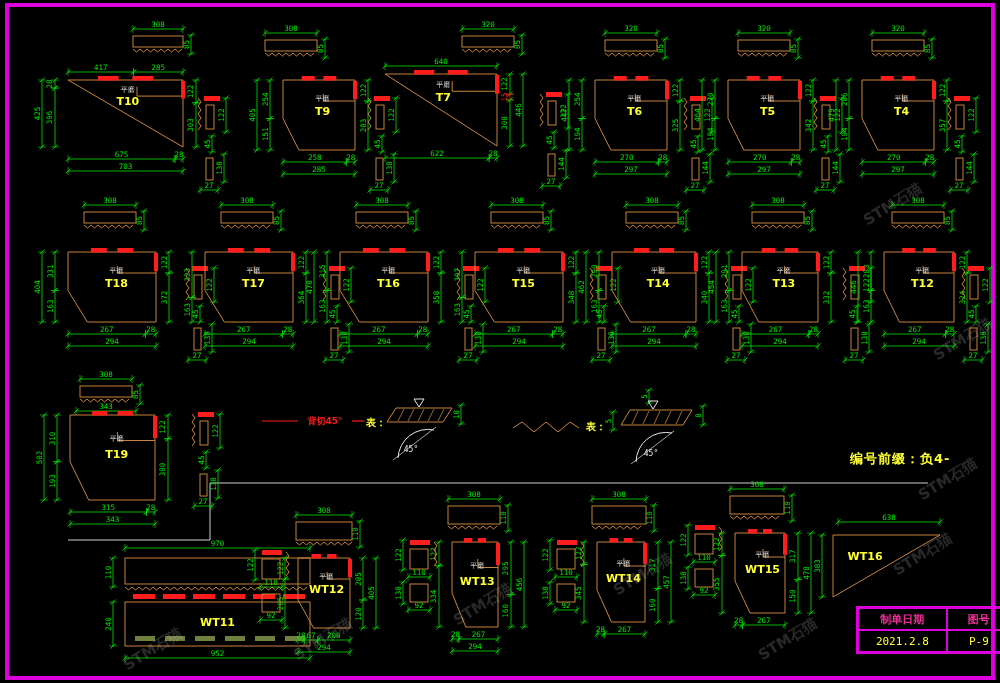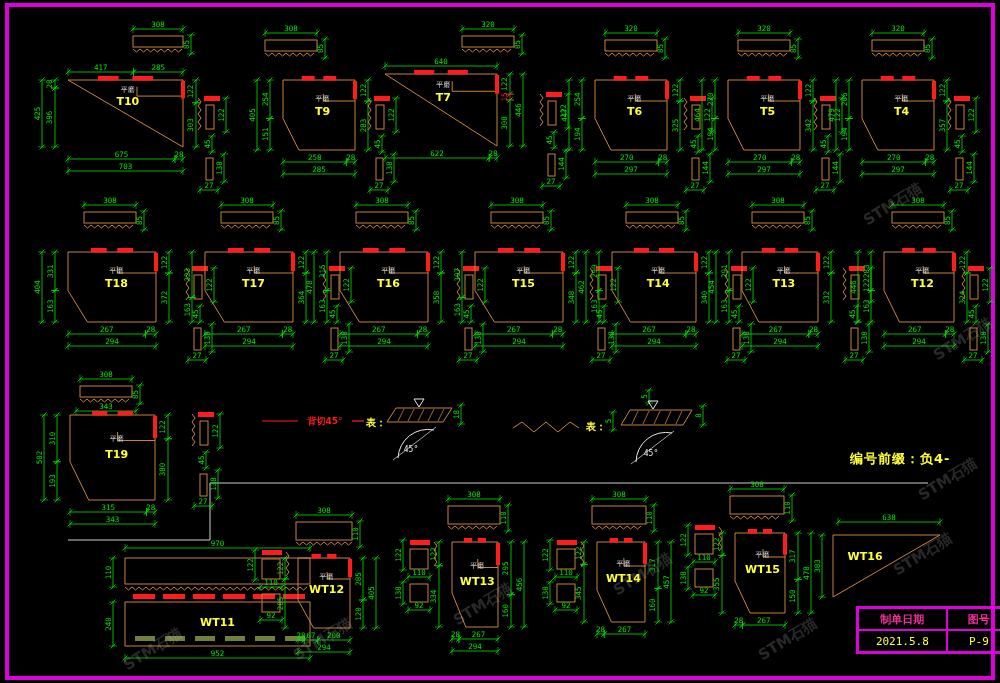--- a/index.html
+++ b/index.html
@@ -1863,21 +1863,21 @@
       <path d="M 636 462 A 30 30 0 0 1 672 433" fill="none" stroke="#e8e8e8"></path>
       <text x="651" y="456" fill="#e8e8e8" font-size="8" text-anchor="middle" font-family="&quot;DejaVu Sans Mono&quot;,monospace">45°</text>
       <line x1="631" y1="464" x2="674" y2="431" stroke="#e8e8e8" stroke-width="0.7"></line>
     </svg>
 
   <div class="note">编号前缀：负4-</div>
 
   <div class="tb">
     <div class="tb-cell tb-h">制单日期</div>
     <div class="tb-cell tb-h">图号</div>
-    <div class="tb-cell tb-v">2021.5.8</div>
+    <div class="tb-cell tb-v">2021.2.8</div>
     <div class="tb-cell tb-v">P-9</div>
   </div>
 <div class="wm" style="left: 120px; top: 640px;">STM石猫</div>
     <div class="wm" style="left: 290px; top: 630px;">STM石猫</div>
     <div class="wm" style="left: 450px; top: 595px;">STM石猫</div>
     <div class="wm" style="left: 610px; top: 565px;">STM石猫</div>
     <div class="wm" style="left: 755px; top: 630px;">STM石猫</div>
     <div class="wm" style="left: 890px; top: 545px;">STM石猫</div>
     <div class="wm" style="left: 915px; top: 470px;">STM石猫</div>
     <div class="wm" style="left: 860px; top: 195px;">STM石猫</div>

